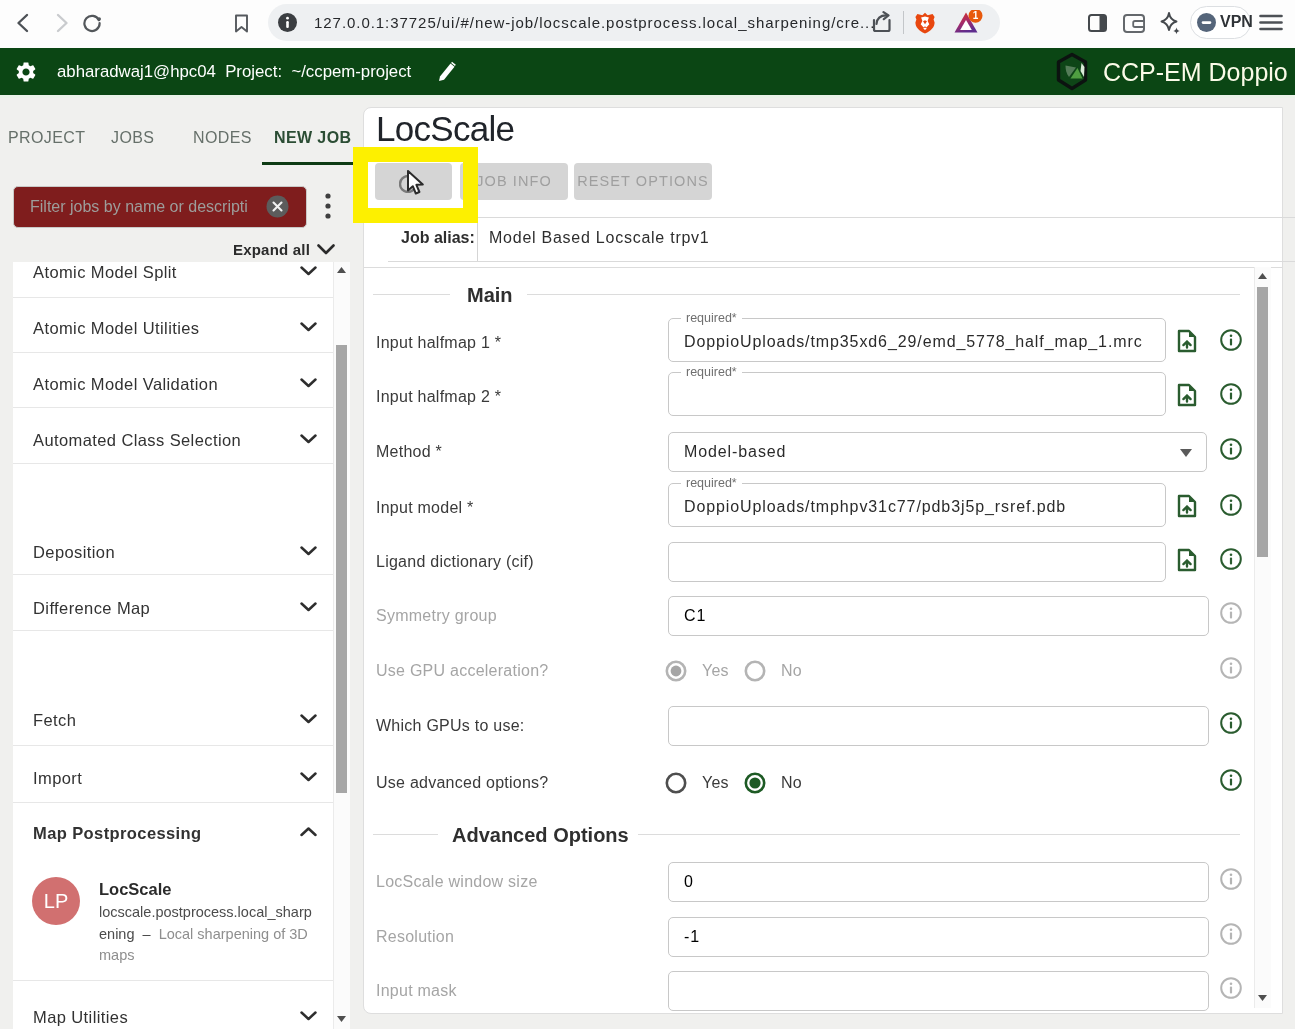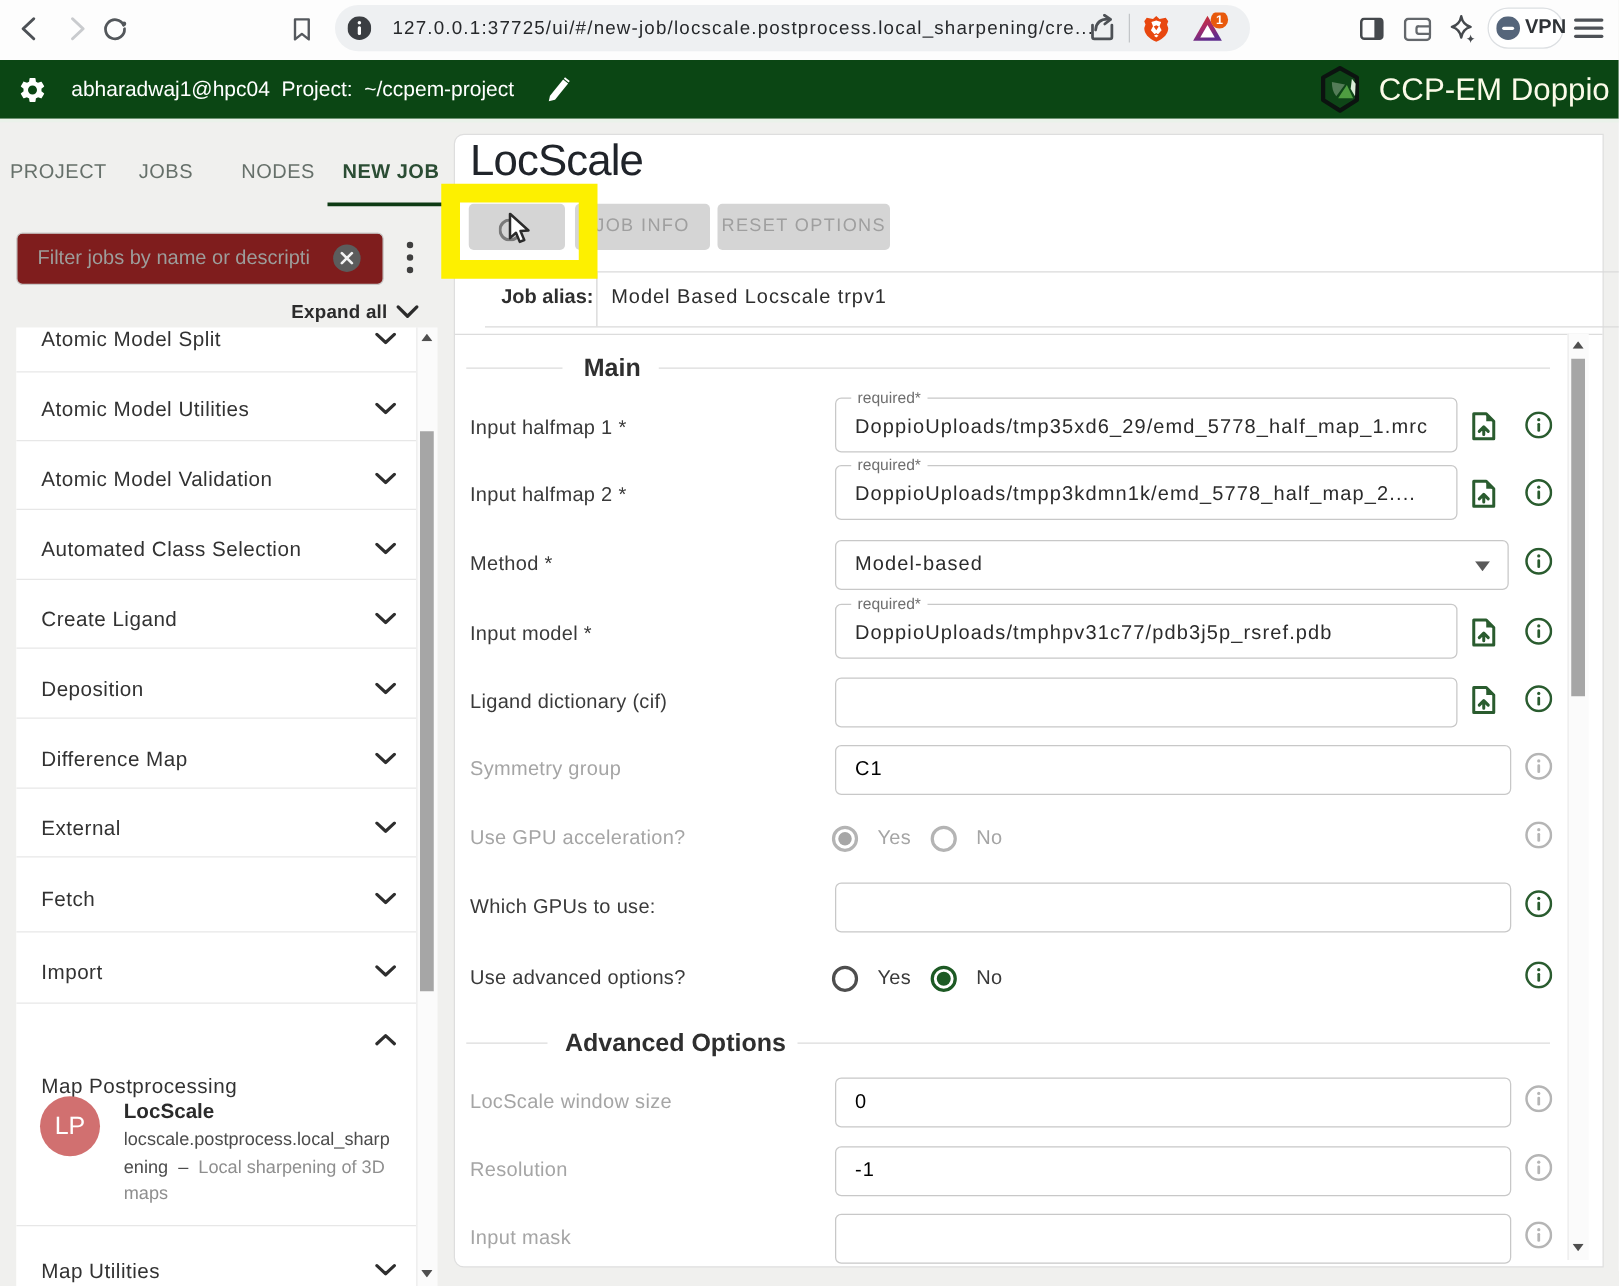--- a/index.html
+++ b/index.html
@@ -198,58 +198,46 @@
         <svg class="chev" style="top:25px;" width="17" height="10" viewBox="0 0 17 10">
           <path d="M1.5 1.5 L8.5 8 L15.5 1.5" fill="none" stroke="#2e2e2e" stroke-width="2.5" stroke-linecap="round" stroke-linejoin="round"></path>
         </svg>
       </div>
     <div class="jitem" style="top:146px;height:56px;">
         <span class="jlabel" style="top:23px;">Automated Class Selection</span>
         <svg class="chev" style="top:26px;" width="17" height="10" viewBox="0 0 17 10">
           <path d="M1.5 1.5 L8.5 8 L15.5 1.5" fill="none" stroke="#2e2e2e" stroke-width="2.5" stroke-linecap="round" stroke-linejoin="round"></path>
         </svg>
       </div>
-    <div class="jitem" style="top:202px;height:55px;">
-        <span class="jlabel" style="top:23px;">Create Ligand</span>
-        <svg class="chev" style="top:26px;" width="17" height="10" viewBox="0 0 17 10">
-          <path d="M1.5 1.5 L8.5 8 L15.5 1.5" fill="none" stroke="#2e2e2e" stroke-width="2.5" stroke-linecap="round" stroke-linejoin="round"></path>
-        </svg>
-      </div>
     <div class="jitem" style="top:257px;height:56px;">
         <span class="jlabel" style="top:24px;">Deposition</span>
         <svg class="chev" style="top:27px;" width="17" height="10" viewBox="0 0 17 10">
           <path d="M1.5 1.5 L8.5 8 L15.5 1.5" fill="none" stroke="#2e2e2e" stroke-width="2.5" stroke-linecap="round" stroke-linejoin="round"></path>
         </svg>
       </div>
     <div class="jitem" style="top:313px;height:56px;">
         <span class="jlabel" style="top:24px;">Difference Map</span>
         <svg class="chev" style="top:27px;" width="17" height="10" viewBox="0 0 17 10">
           <path d="M1.5 1.5 L8.5 8 L15.5 1.5" fill="none" stroke="#2e2e2e" stroke-width="2.5" stroke-linecap="round" stroke-linejoin="round"></path>
         </svg>
       </div>
-    <div class="jitem" style="top:369px;height:55px;">
-        <span class="jlabel" style="top:23px;">External</span>
-        <svg class="chev" style="top:26px;" width="17" height="10" viewBox="0 0 17 10">
-          <path d="M1.5 1.5 L8.5 8 L15.5 1.5" fill="none" stroke="#2e2e2e" stroke-width="2.5" stroke-linecap="round" stroke-linejoin="round"></path>
-        </svg>
-      </div>
     <div class="jitem" style="top:424px;height:60px;">
         <span class="jlabel" style="top:25px;">Fetch</span>
         <svg class="chev" style="top:28px;" width="17" height="10" viewBox="0 0 17 10">
           <path d="M1.5 1.5 L8.5 8 L15.5 1.5" fill="none" stroke="#2e2e2e" stroke-width="2.5" stroke-linecap="round" stroke-linejoin="round"></path>
         </svg>
       </div>
     <div class="jitem" style="top:484px;height:57px;">
         <span class="jlabel" style="top:23px;">Import</span>
         <svg class="chev" style="top:26px;" width="17" height="10" viewBox="0 0 17 10">
           <path d="M1.5 1.5 L8.5 8 L15.5 1.5" fill="none" stroke="#2e2e2e" stroke-width="2.5" stroke-linecap="round" stroke-linejoin="round"></path>
         </svg>
       </div>
     <div class="jitem" style="top:541px;height:178px;">
-      <span class="jlabel" style="top:21px;font-weight:400;margin-top:36px;">Map Postprocessing</span>
+      <span class="jlabel" style="top:21px;font-weight:700;">Map Postprocessing</span>
       <svg class="chev" style="top:24px;" width="17" height="10" viewBox="0 0 17 10">
           <path d="M1.5 8 L8.5 1.5 L15.5 8" fill="none" stroke="#2e2e2e" stroke-width="2.5" stroke-linecap="round" stroke-linejoin="round"></path>
         </svg>
       <div style="position:absolute;left:19px;top:74px;width:48px;height:48px;border-radius:50%;background:#d17070;color:#fff;font-size:20px;text-align:center;line-height:48px;">LP</div>
       <div style="position:absolute;left:86px;top:77px;width:216px;font-size:16.5px;font-weight:700;color:#2b2b2b;">LocScale</div>
       <div style="position:absolute;left:86px;top:99px;width:230px;font-size:14.5px;line-height:21.5px;color:#4c4c4c;white-space:nowrap;">locscale.postprocess.local_sharp<br>ening&nbsp; –&nbsp; <span style="color:#8e8e8e;">Local sharpening of 3D</span><br><span style="color:#8e8e8e;">maps</span></div>
     </div>
     <div class="jitem" style="top:719px;height:55px;border-bottom:none;">
         <span class="jlabel" style="top:27px;">Map Utilities</span>
         <svg class="chev" style="top:30px;" width="17" height="10" viewBox="0 0 17 10">
@@ -303,21 +291,20 @@
       </svg>
     <svg class="icinfo" style="top:64px;" width="22" height="22" viewBox="0 0 22 22">
         <circle cx="11" cy="11" r="9.8" fill="none" stroke="#2a5c2f" stroke-width="2"></circle>
         <circle cx="11" cy="6.7" r="1.3" fill="#2a5c2f"></circle>
         <rect x="9.9" y="9.4" width="2.2" height="7" rx="1" fill="#2a5c2f"></rect>
       </svg>
 
     <div class="flabel" style="top:120px;">Input halfmap 2 *</div>
     <div class="finput" style="top:104px;width:498px;height:44px;">
         <span class="notch">required*</span>
-        <span class="val vlow">DoppioUploads/tmpp3kdmn1k/emd_5778_half_map_2....</span>
       </div>
     <svg class="icup" style="top:117px;" width="20" height="24" viewBox="0 0 20 24">
         <path d="M2 2 h10 l6 6 v14 h-16 z" fill="none" stroke="#2a5c2f" stroke-width="2.4" stroke-linejoin="round"></path>
         <path d="M12 2 l6 6 h-6 z" fill="#2a5c2f"></path>
         <path d="M10 18.5 v-6 m0 0 l-3.6 3.6 m3.6 -3.6 l3.6 3.6" fill="none" stroke="#2a5c2f" stroke-width="2.4" stroke-linecap="round" stroke-linejoin="round"></path>
       </svg>
     <svg class="icinfo" style="top:118px;" width="22" height="22" viewBox="0 0 22 22">
         <circle cx="11" cy="11" r="9.8" fill="none" stroke="#2a5c2f" stroke-width="2"></circle>
         <circle cx="11" cy="6.7" r="1.3" fill="#2a5c2f"></circle>
         <rect x="9.9" y="9.4" width="2.2" height="7" rx="1" fill="#2a5c2f"></rect>

